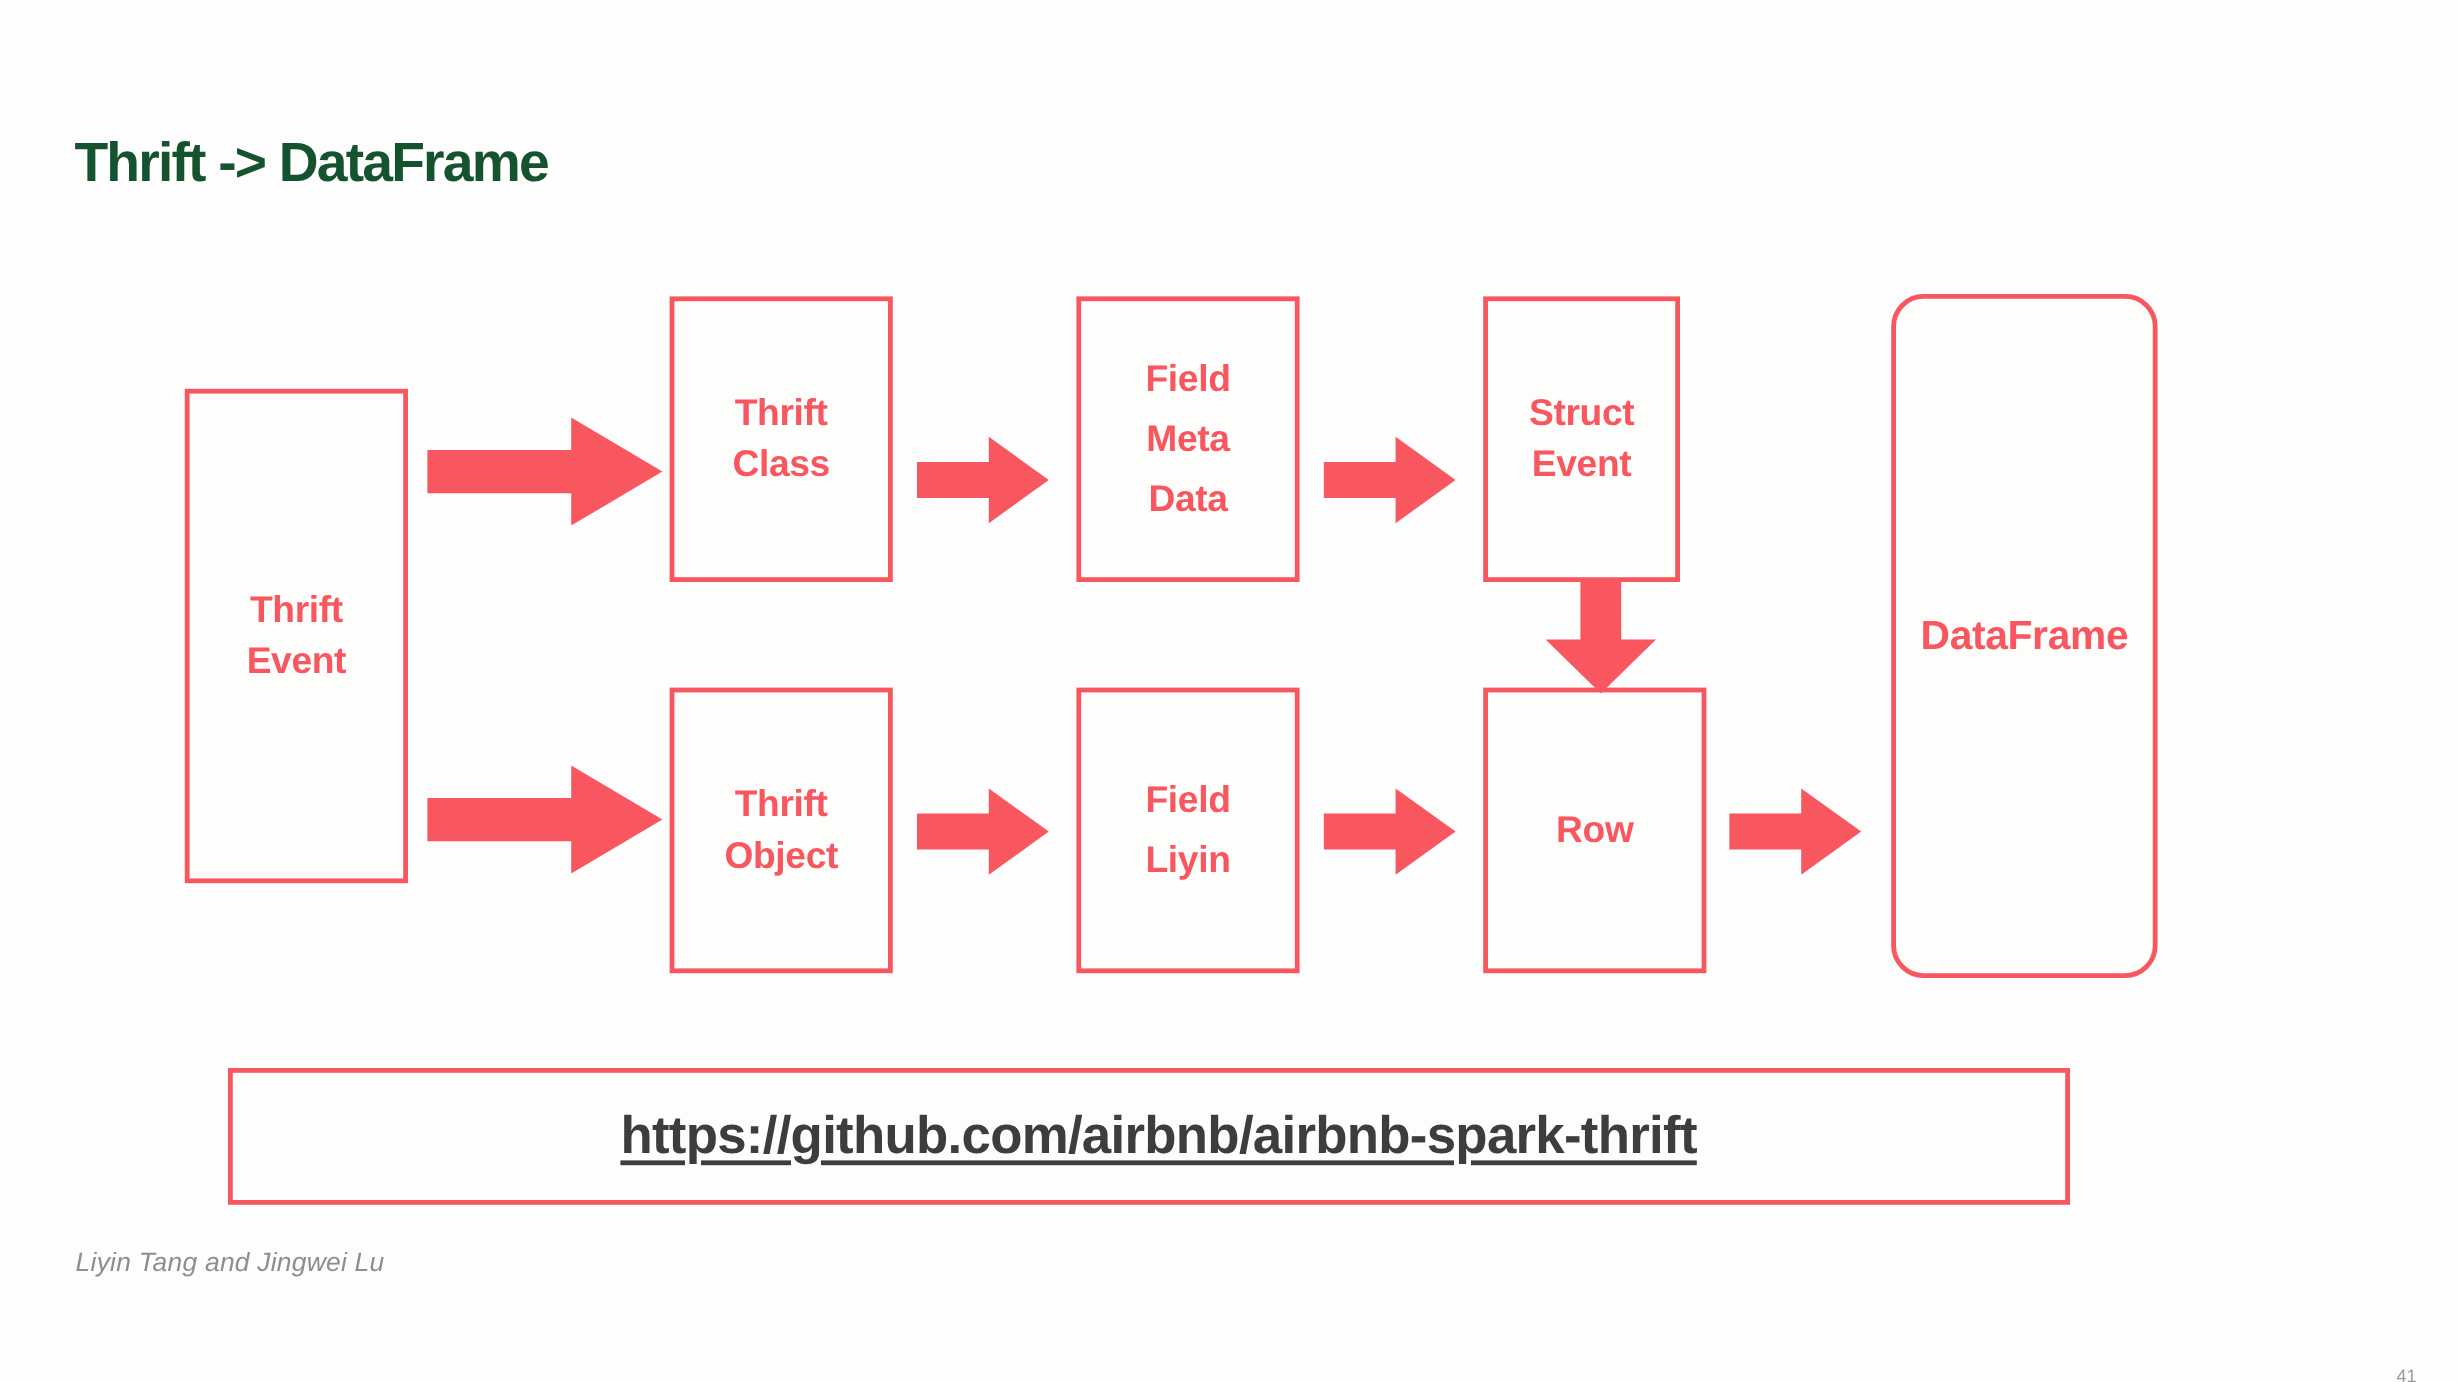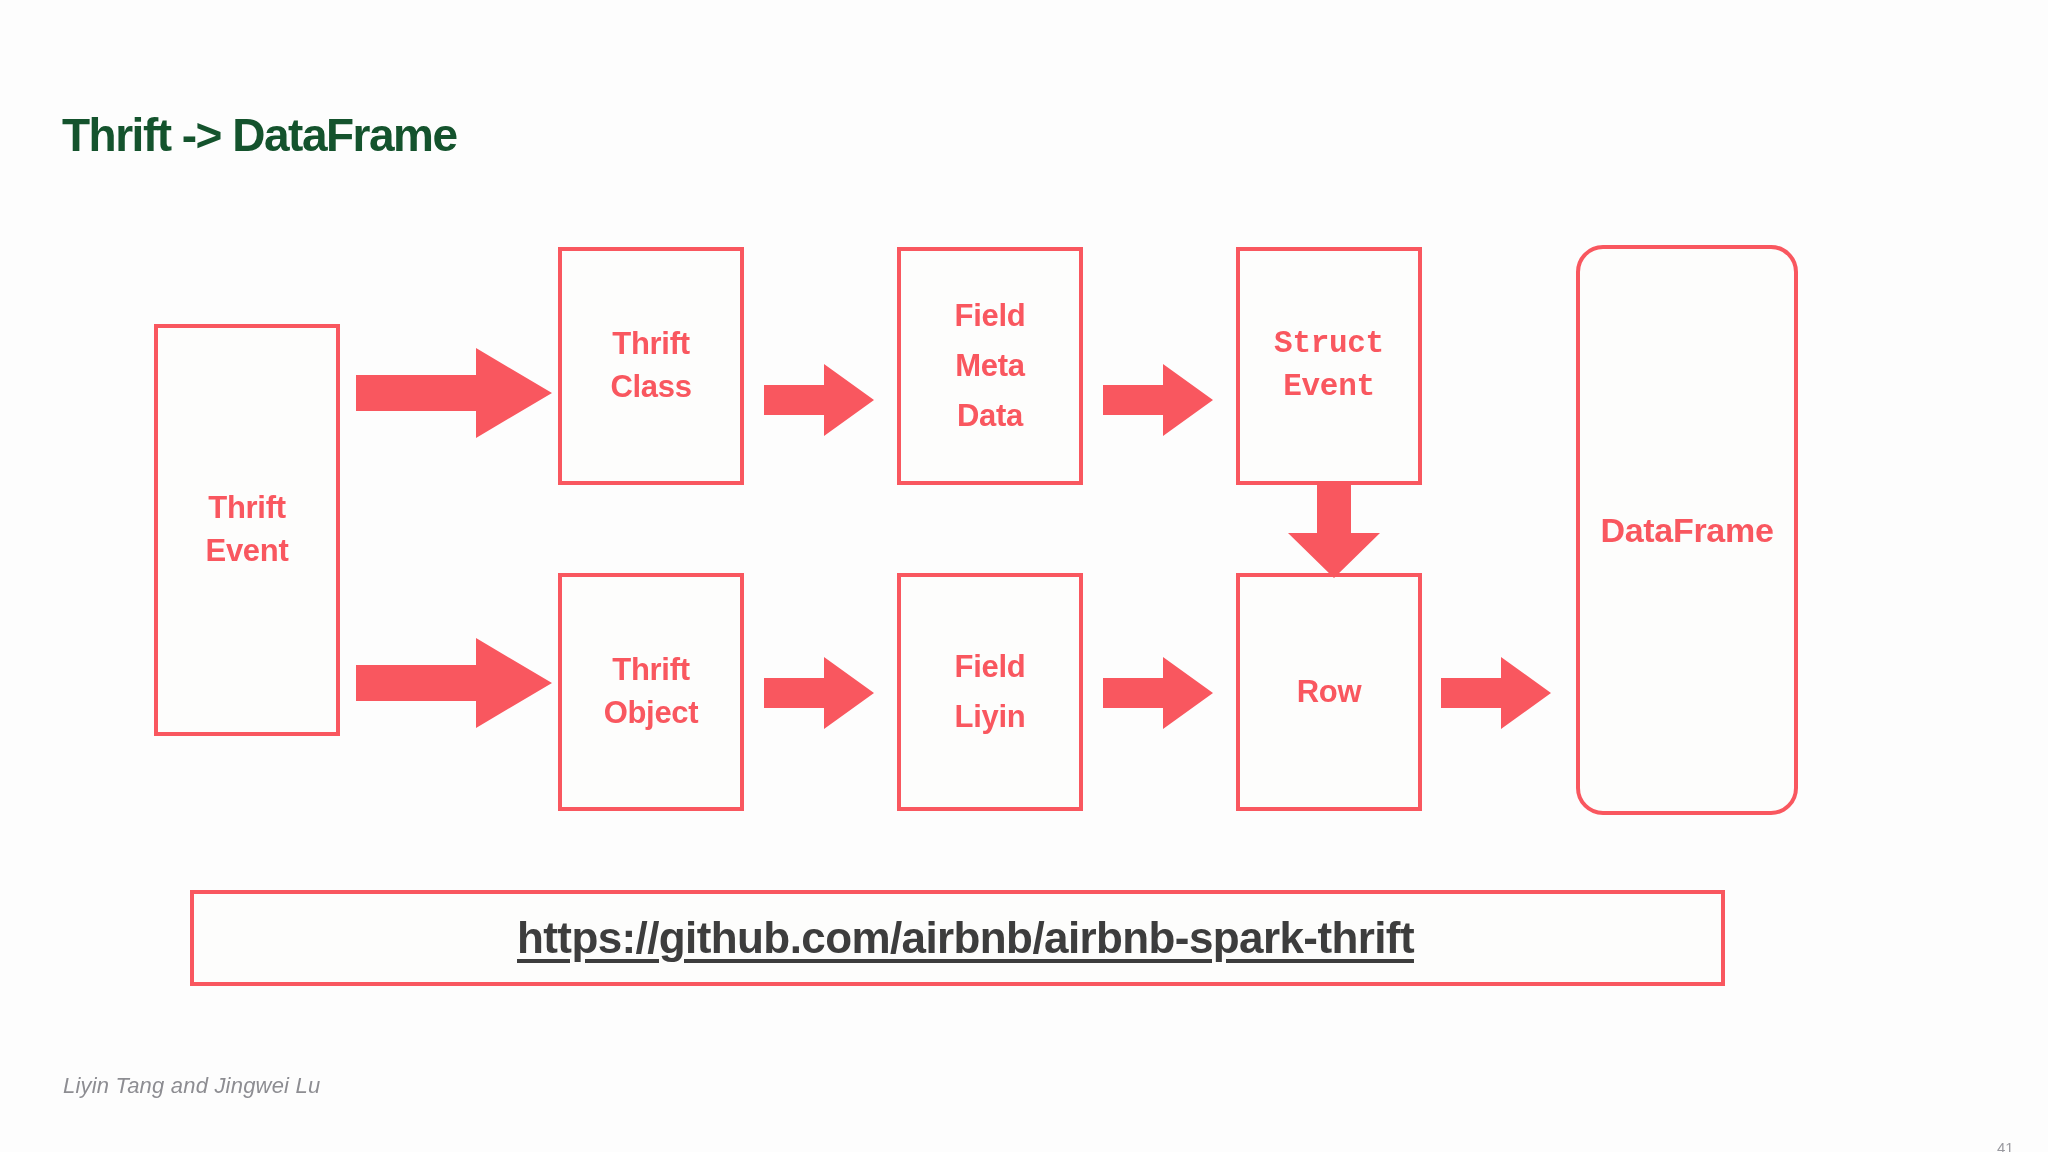--- a/index.html
+++ b/index.html
@@ -51,21 +51,21 @@
     line-height: 1.38;
     font-size: 31px;
     letter-spacing: -0.3px;
   }
   .node .ln { display: block; }
 
   
   #node-thrift-event  { left: 154px;  top: 324px; width: 186px; height: 412px; }
   #node-thrift-class  { left: 558px;  top: 247px; width: 186px; height: 238px; }
   #node-field-meta    { left: 897px;  top: 247px; width: 186px; height: 238px; }
-  #node-struct-type   { left: 1236px; top: 247px; width: 186px; height: 238px; font-family: Liberation Mono, monospace; }
+  #node-struct-type   { left: 1236px; top: 247px; width: 164px; height: 238px; }
   #node-dataframe     { left: 1576px; top: 245px; width: 222px; height: 570px; border-radius: 27px; }
 
   #node-thrift-object { left: 558px;  top: 573px; width: 186px; height: 238px; }
   #node-field-value   { left: 897px;  top: 573px; width: 186px; height: 238px; }
   #node-row           { left: 1236px; top: 573px; width: 186px; height: 238px; }
 
   #node-field-meta .ln,
   #node-field-value .ln { line-height: 1.62; }
   #node-dataframe { font-size: 34px; }
 
@@ -85,21 +85,21 @@
 
   .arrow-v { position: absolute; }
   #arrow-struct-to-row   { left: 1288px; top: 483px; }
 
   
   #url-box {
     position: absolute;
     left: 190px;
     top: 890px;
     width: 1535px;
-    height: 96px;
+    height: 114px;
     box-sizing: border-box;
     border: 4px solid #f9575f;
     background: #fdfdfc;
     display: flex;
     align-items: center;
     justify-content: center;
     padding-left: 16px;
   }
   #url-link {
     font-size: 44px;
@@ -109,21 +109,21 @@
     text-underline-offset: 6px;
     text-decoration-thickness: 4px;
     letter-spacing: -0.6px;
     white-space: nowrap;
   }
 
   
   #footer-authors {
     position: absolute;
     left: 63px;
-    top: 1073px;
+    top: 1039px;
     font-size: 22px;
     font-style: italic;
     color: #8d8d92;
     letter-spacing: 0.2px;
     white-space: nowrap;
   }
   #slide-number {
     position: absolute;
     left: 1997px;
     top: 1139px;

